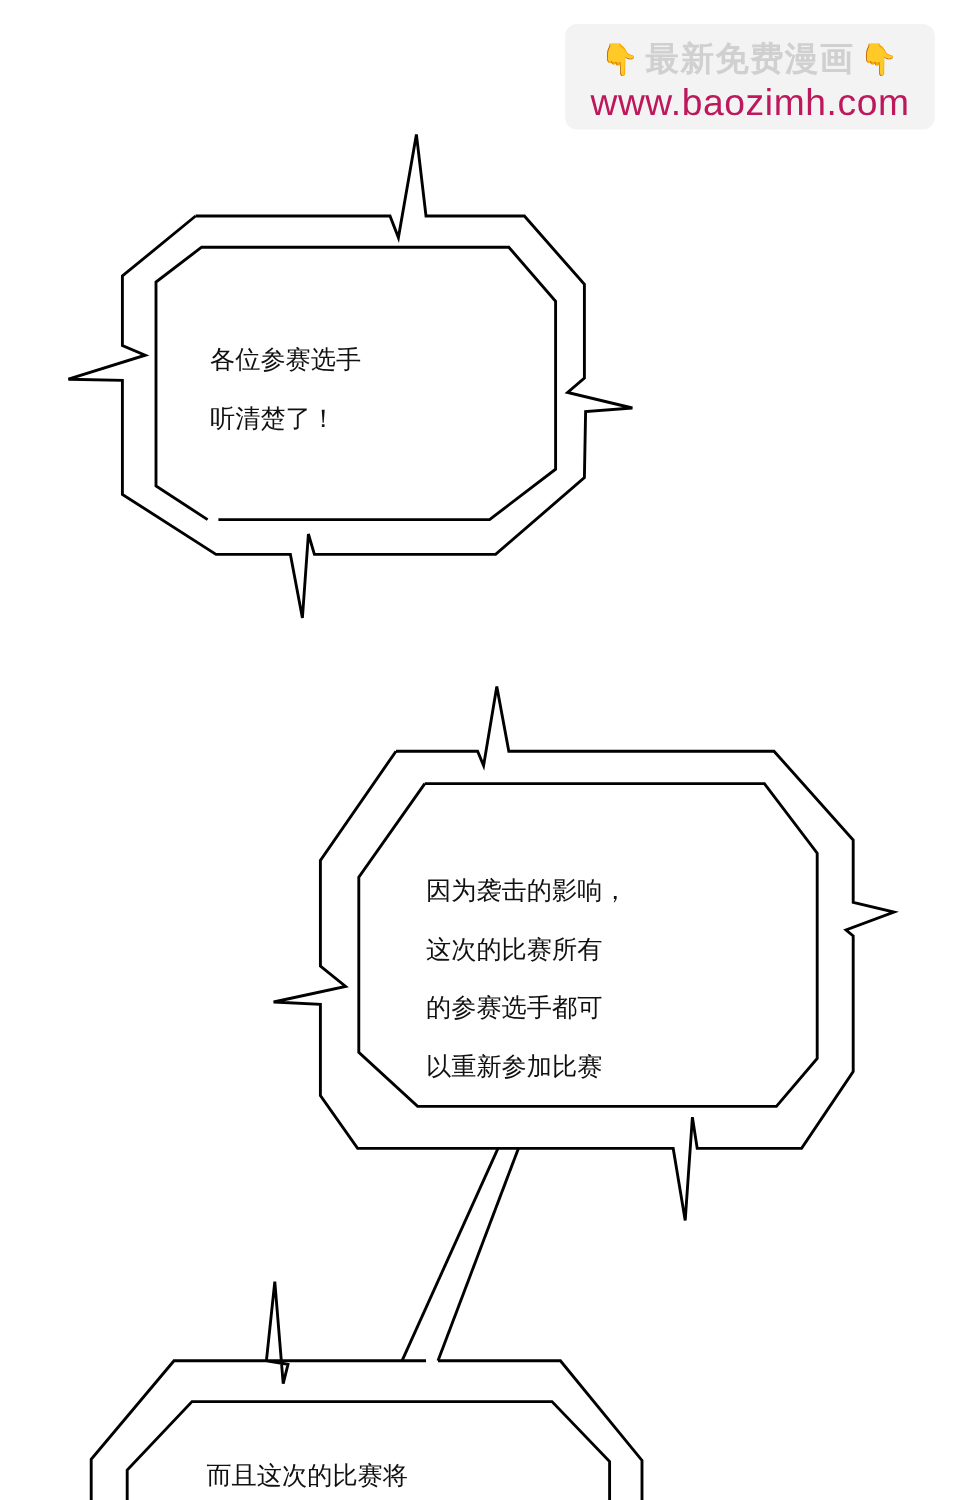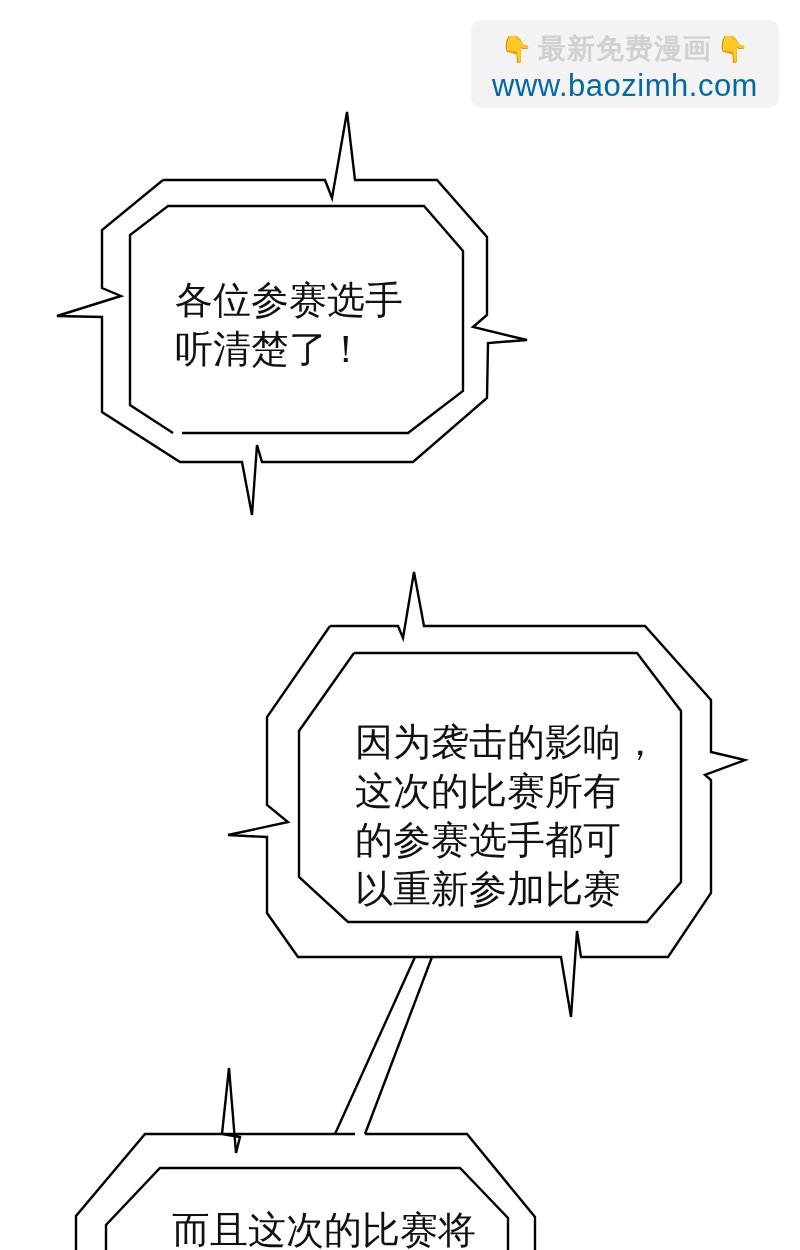--- a/index.html
+++ b/index.html
@@ -9,27 +9,27 @@
       background: #f3f3f3; border-radius: 10px;
     }
     .wm-line1 {
       position: absolute; left: 0; top: 10px; width: 100%; text-align: center;
       font-size: 28px; color: #d0d0d0; font-weight: bold; letter-spacing: 1px;
       display: flex; justify-content: center; align-items: center; gap: 4px;
     }
     .wm-hand { color: #f5b52a; font-size: 26px; }
     .wm-line2 {
       position: absolute; left: 0; top: 48px; width: 100%; text-align: center;
-      font-size: 31px; color: #0369a1; letter-spacing: 0.5px;
+      font-size: 31px; color: #be185d; letter-spacing: 0.5px;
       font-family: "Liberation Sans", sans-serif;
     }
     svg.art { position: absolute; left: 0; top: 0; }
     svg.art polyline, svg.art polygon { fill: none; stroke: #000; stroke-width: 2.4; stroke-linejoin: miter; }
     .bubble-text {
-      position: absolute; color: #111; font-size: 38px; line-height: 49px;
+      position: absolute; color: #111; font-size: 21px; line-height: 49px;
       font-family: "DejaVu Sans", sans-serif; white-space: pre;
     }
     #t1 { left: 175px; top: 276px; }
     #t2 { left: 355px; top: 718px; }
     #t3 { left: 172px; top: 1206px; }
   </style>
 </head>
 <body>
 
 <div class="watermark">

